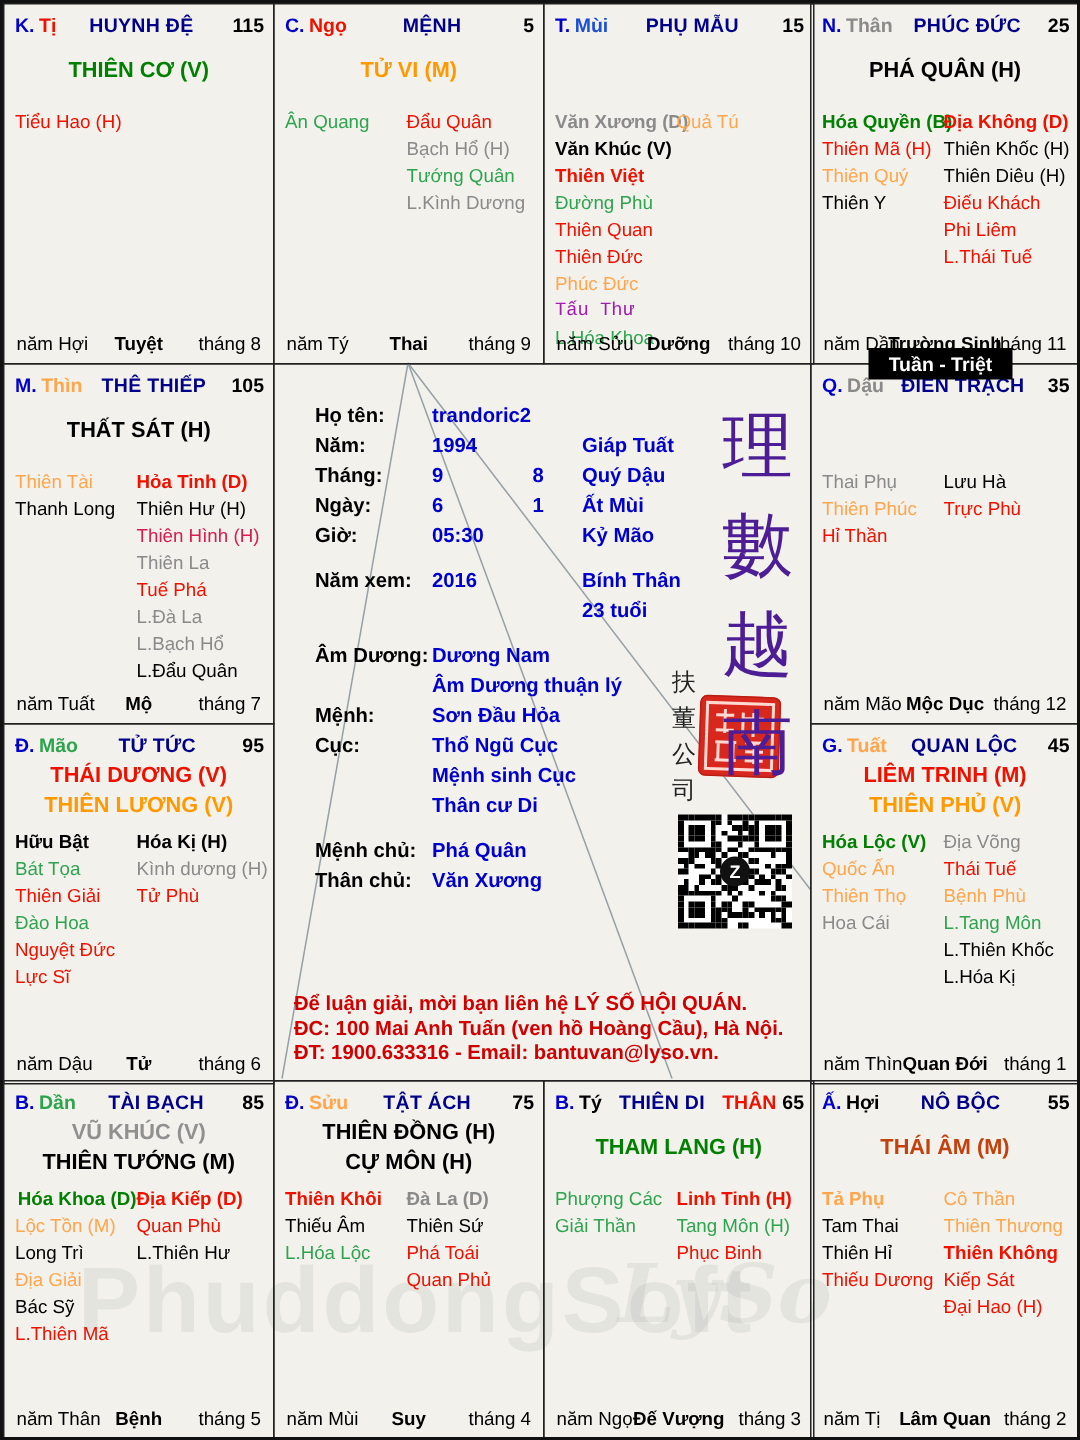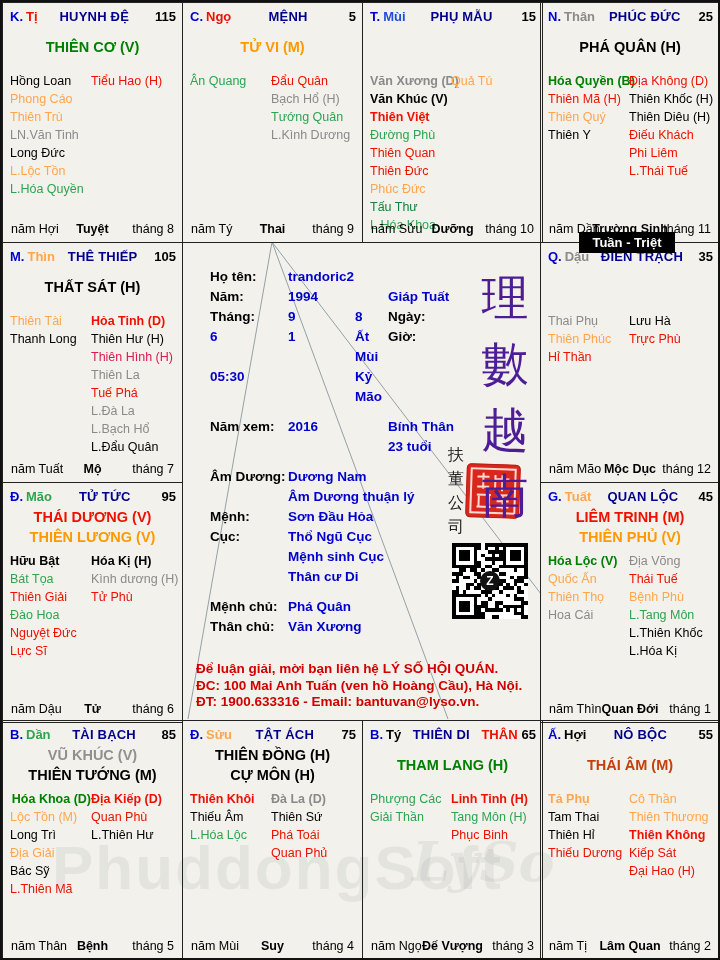--- a/index.html
+++ b/index.html
@@ -64,29 +64,20 @@
         <span class="can">K.</span>
         <span class="chi" style="color: rgb(238, 17, 0);">Tị</span>
         <span class="pname">HUYNH ĐỆ</span>
         <span class="extra"></span>
         <span class="pnum">115</span>
       </div>
     <div class="mains">
         <div style="color: rgb(0, 128, 0);">THIÊN CƠ (V)</div>
       </div>
     <div class="cols">
-        <div class="col-l">
-          <div style="color: rgb(0, 0, 0);">Hồng Loan</div>
-          <div style="color: rgb(255, 166, 77);">Phong Cáo</div>
-          <div style="color: rgb(255, 166, 77);">Thiên Trù</div>
-          <div style="color: rgb(138, 138, 138);">LN.Văn Tinh</div>
-          <div style="color: rgb(0, 0, 0);">Long Đức</div>
-          <div style="color: rgb(255, 166, 77);">L.Lộc Tồn</div>
-          <div style="color: rgb(46, 164, 79);">L.Hóa Quyền</div>
-        </div>
         <div class="col-r">
           <div style="color: rgb(238, 17, 0);">Tiểu Hao (H)</div>
         </div>
       </div>
     <div class="foot">
         <span>năm Hợi</span>
         <span class="stage">Tuyệt</span>
         <span>tháng 8</span>
       </div>
   </div>
@@ -131,21 +122,21 @@
     <div class="mains"></div>
     <div class="cols">
         <div class="col-l">
           <div style="color: rgb(138, 138, 138); font-weight: bold;">Văn Xương (D)</div>
           <div style="color: rgb(0, 0, 0); font-weight: bold;">Văn Khúc (V)</div>
           <div style="color: rgb(238, 17, 0); font-weight: bold;">Thiên Việt</div>
           <div style="color: rgb(46, 164, 79);">Đường Phù</div>
           <div style="color: rgb(238, 17, 0);">Thiên Quan</div>
           <div style="color: rgb(238, 17, 0);">Thiên Đức</div>
           <div style="color: rgb(255, 166, 77);">Phúc Đức</div>
-          <div style="color: #15803d;">Tấu Thư</div>
+          <div style="color: #a21caf; font-family: Liberation Mono, monospace;">Tấu Thư</div>
           <div style="color: rgb(46, 164, 79);">L.Hóa Khoa</div>
         </div>
         <div class="col-r">
           <div style="color: rgb(255, 166, 77);">Quả Tú</div>
         </div>
       </div>
     <div class="foot">
         <span>năm Sửu</span>
         <span class="stage">Dưỡng</span>
         <span>tháng 10</span>
@@ -164,21 +155,21 @@
         <div style="color: rgb(0, 0, 0);">PHÁ QUÂN (H)</div>
       </div>
     <div class="cols">
         <div class="col-l">
           <div style="color: rgb(0, 128, 0); font-weight: bold;">Hóa Quyền (B)</div>
           <div style="color: rgb(238, 17, 0);">Thiên Mã (H)</div>
           <div style="color: rgb(255, 166, 77);">Thiên Quý</div>
           <div style="color: rgb(0, 0, 0);">Thiên Y</div>
         </div>
         <div class="col-r">
-          <div style="color: rgb(238, 17, 0); font-weight: normal;">Địa Không (D)</div>
+          <div style="color: rgb(238, 17, 0); font-weight: bold;">Địa Không (D)</div>
           <div style="color: rgb(0, 0, 0);">Thiên Khốc (H)</div>
           <div style="color: rgb(0, 0, 0);">Thiên Diêu (H)</div>
           <div style="color: rgb(238, 17, 0);">Điếu Khách</div>
           <div style="color: rgb(238, 17, 0);">Phi Liêm</div>
           <div style="color: rgb(238, 17, 0);">L.Thái Tuế</div>
         </div>
       </div>
     <div class="foot">
         <span>năm Dần</span>
         <span class="stage">Trường Sinh</span>
@@ -456,20 +447,21 @@
         <span class="val">trandoric2</span>
         <span class="val"></span>
         <span class="val"></span>
       <span class="lbl">Năm:</span>
         <span class="val">1994</span>
         <span class="val"></span>
         <span class="val">Giáp Tuất</span>
       <span class="lbl">Tháng:</span>
         <span class="val">9</span>
         <span class="val">8</span>
+        <span class="val">Quý Dậu</span>
       <span class="lbl">Ngày:</span>
         <span class="val">6</span>
         <span class="val">1</span>
         <span class="val">Ất Mùi</span>
       <span class="lbl">Giờ:</span>
         <span class="val">05:30</span>
         <span class="val"></span>
         <span class="val">Kỷ Mão</span>
       <span class="gap"></span>
       <span class="lbl">Năm xem:</span>

